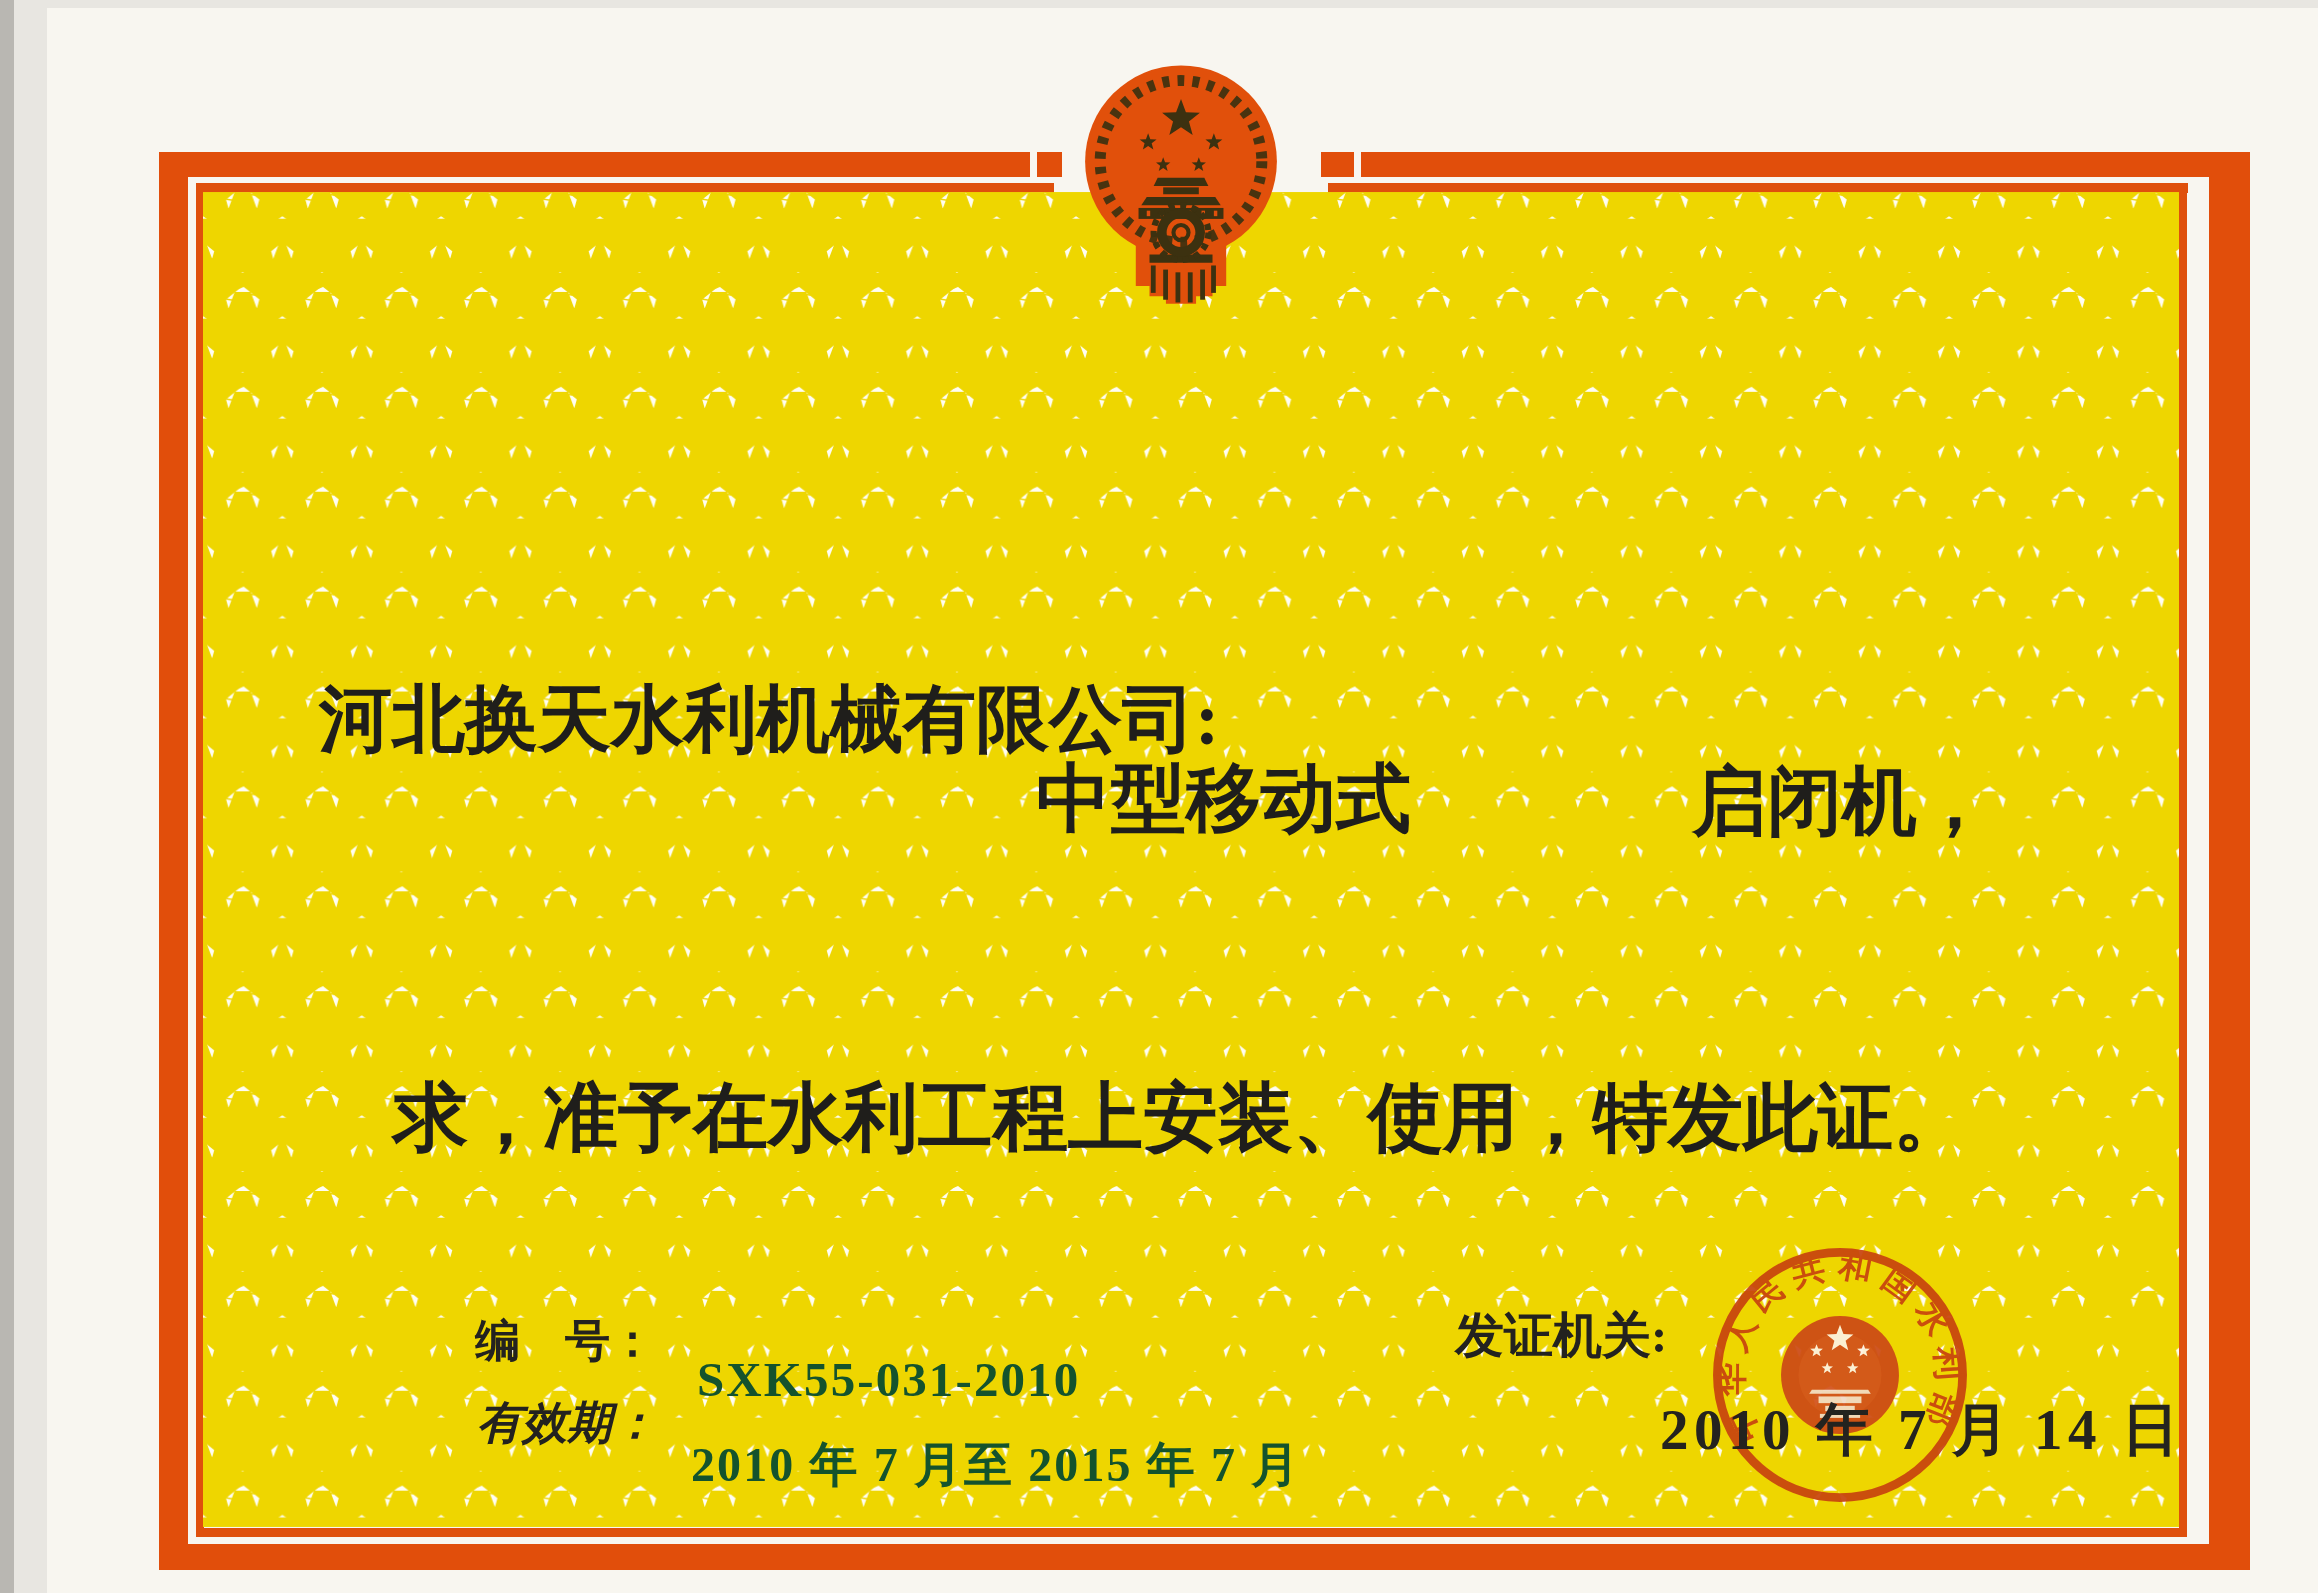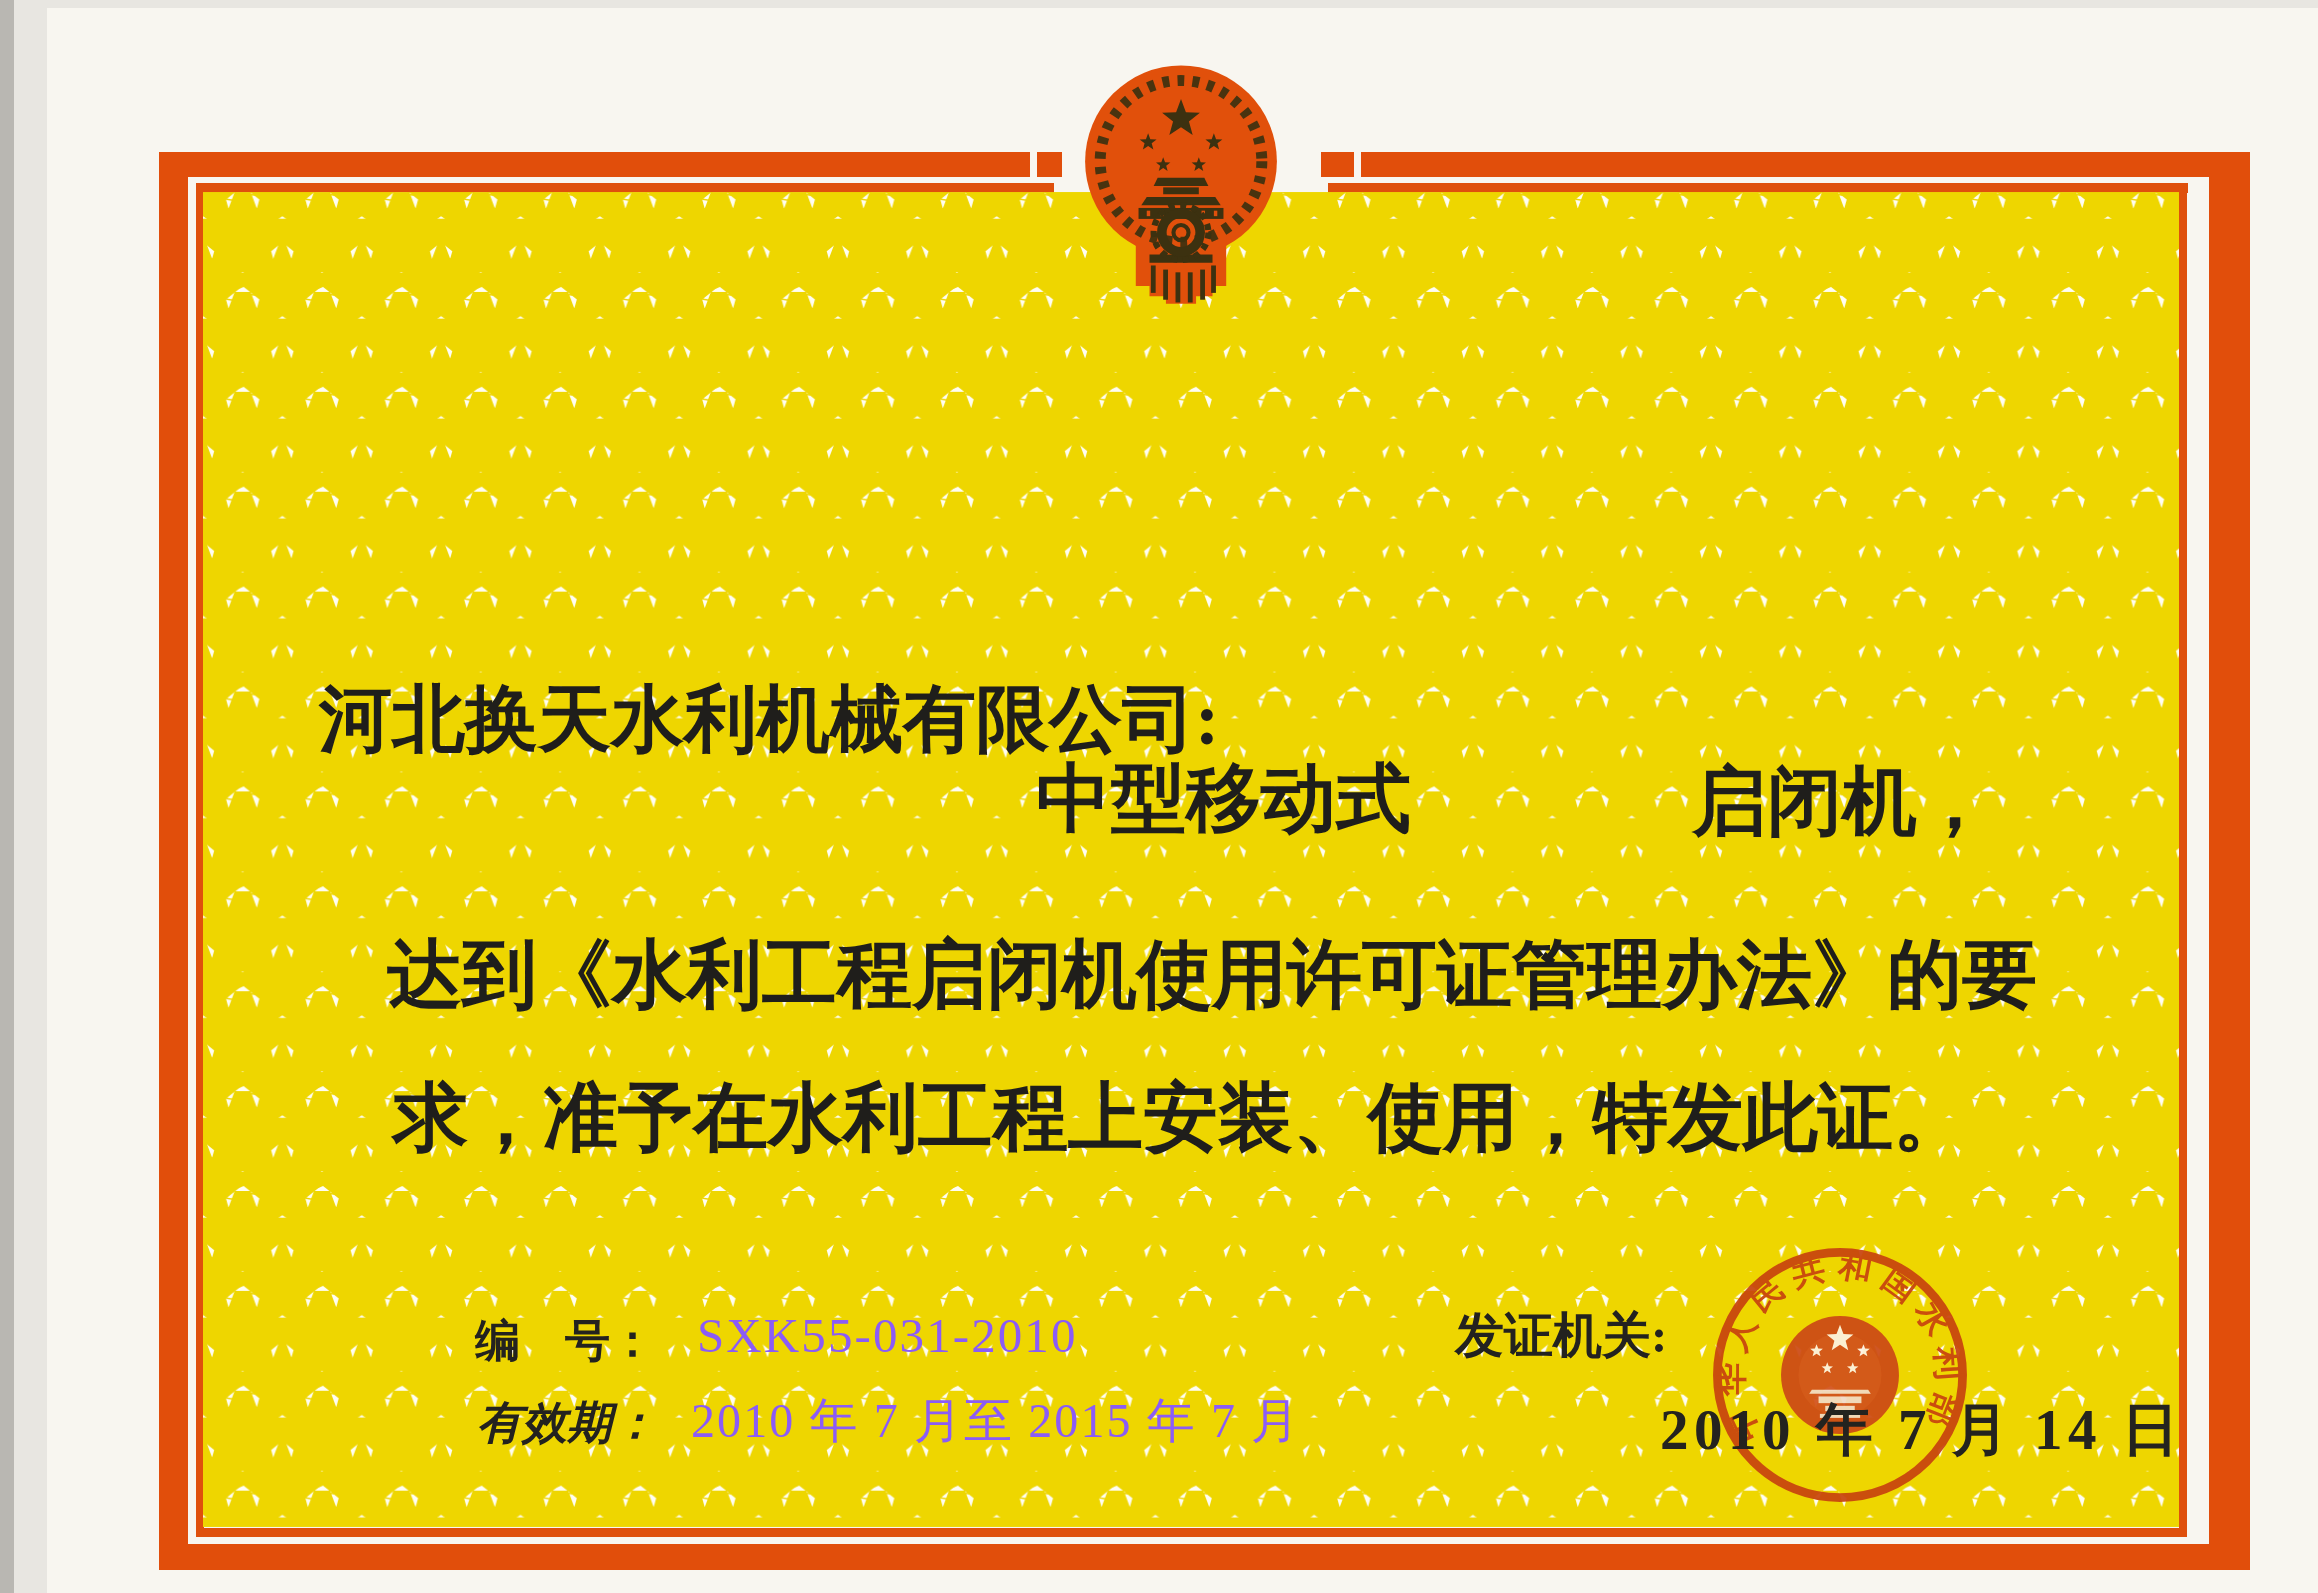--- a/index.html
+++ b/index.html
@@ -23,22 +23,22 @@
   }
   .doc-type {
     position: absolute; left: 958px; top: 528px;
     font-size: 99px; font-weight: 900; letter-spacing: 311px;
     color: #1b1a18; font-family: "Liberation Sans", "DejaVu Sans", sans-serif;
   }
   .company { position: absolute; left: 319px; top: 671px; font-size: 73px; font-weight: 700; }
   .bodyline { position: absolute; font-size: 75px; font-weight: 700; }
   .label-sm { position: absolute; font-size: 45px; font-weight: 700; color: #23221f; }
   .value-serif {
-    position: absolute; font-size: 49px; font-weight: 400; color: #8b5cf6;
-    letter-spacing: 2.1px; font-family: "Liberation Serif", "DejaVu Serif", serif;
+    position: absolute; font-size: 49px; font-weight: 700; color: #14532d;
+    letter-spacing: 2.1px; font-family: "Liberation Serif", "DejaVu Serif", serif; margin-top: 44px;
   }
   .issue-date {
     position: absolute; left: 1660px; top: 1392px; z-index: 30;
     font-size: 57px; font-weight: 700; color: #24231f; letter-spacing: 5.5px;
     white-space: nowrap;
   }
   .pattern-field { position: absolute; left: 203px; top: 192px; z-index: 1; }
   .emblem-wrap { position: absolute; left: 1070px; top: 60px; z-index: 10; }
   .seal-wrap { position: absolute; left: 1706px; top: 1241px; z-index: 20; opacity: 0.93; }
   .z15 { z-index: 15; }
@@ -136,21 +136,20 @@
       </g>
     </svg>
   </div>
 
   <div class="title">水利工程启闭机使用许可证</div>
   <div class="doc-type">证书</div>
 
   <div class="company cjk-text z15">河北换天水利机械有限公司:</div>
   <div class="bodyline cjk-text z15" style="left:1036px; top:749px;">中型移动式</div>
   <div class="bodyline cjk-text z15" style="left:1692px; top:752px;">启闭机，</div>
-  <div class="bodyline cjk-text z15" style="left:387px;  top:925px;">达到《水利工程启闭机使用许可证管理办法》的要</div>
   <div class="bodyline cjk-text z15" style="left:393px;  top:1068px;">求，准予在水利工程上安装、使用，特发此证。</div>
 
   <div class="label-sm z15" style="left:475px;  top:1311px;">编　号：</div>
   <div class="value-serif z15" style="left:697px; top:1307px;">SXK55-031-2010</div>
   <div class="label-sm z15" style="left:477px;  top:1393px;font-style:italic;">有效期：</div>
   <div class="value-serif z15" style="left:691px; top:1389px; font-size:48px;">2010 年 7 月至 2015 年 7 月</div>
 
   <div class="label-sm z15" style="left:1455px; top:1303px; font-size:49px;">发证机关:</div>
   <div class="issue-date">2010 年 7 月 14 日</div>
 

